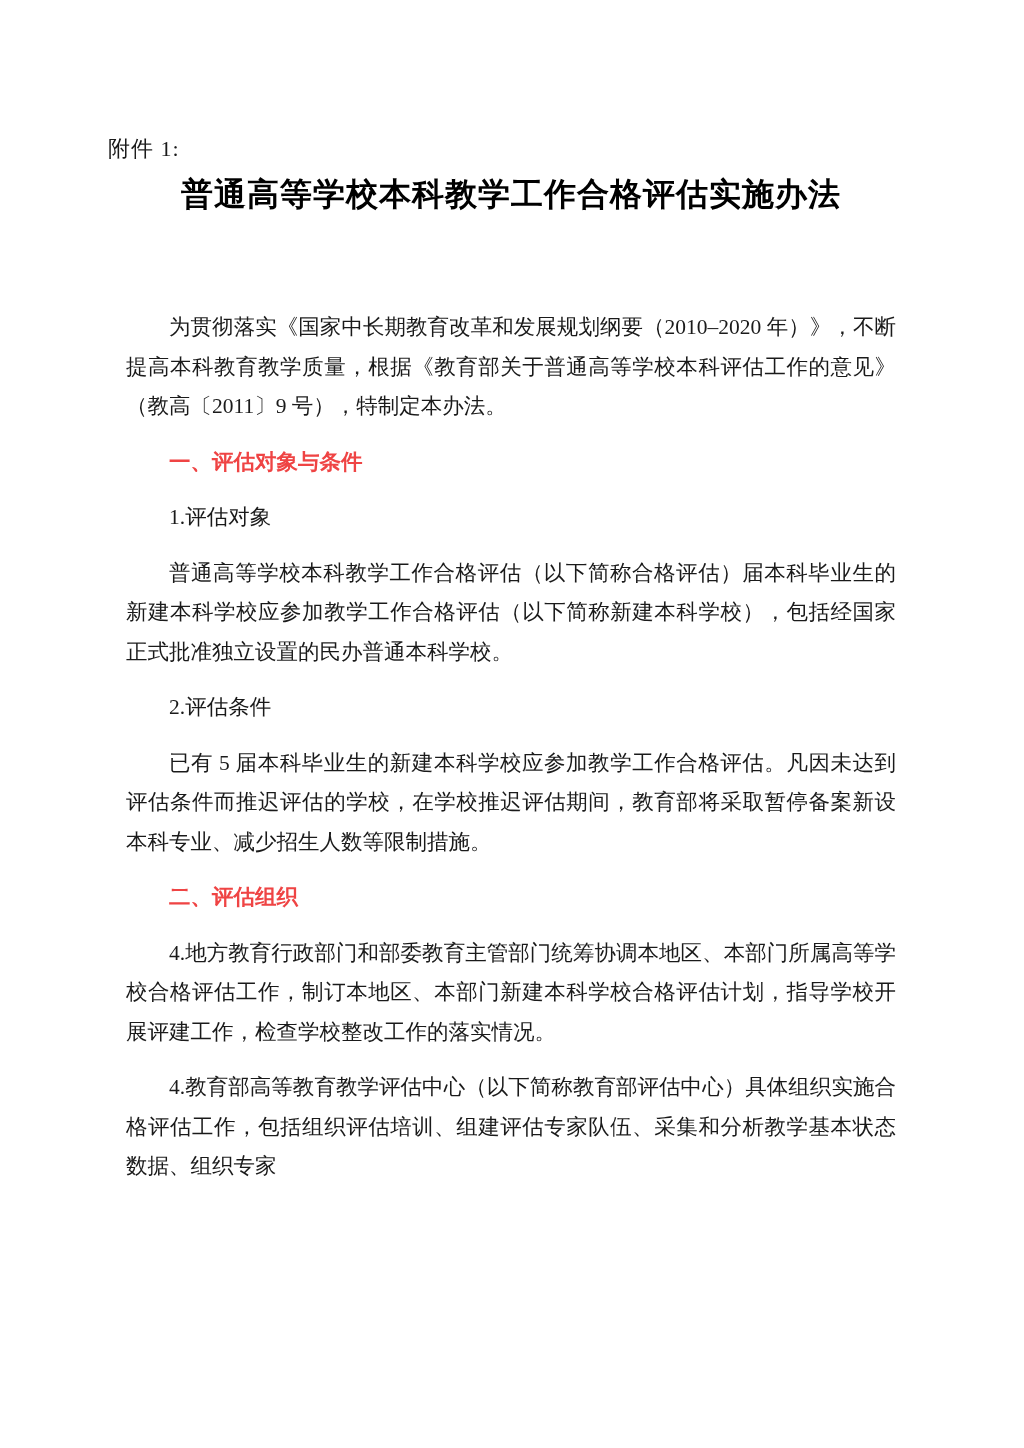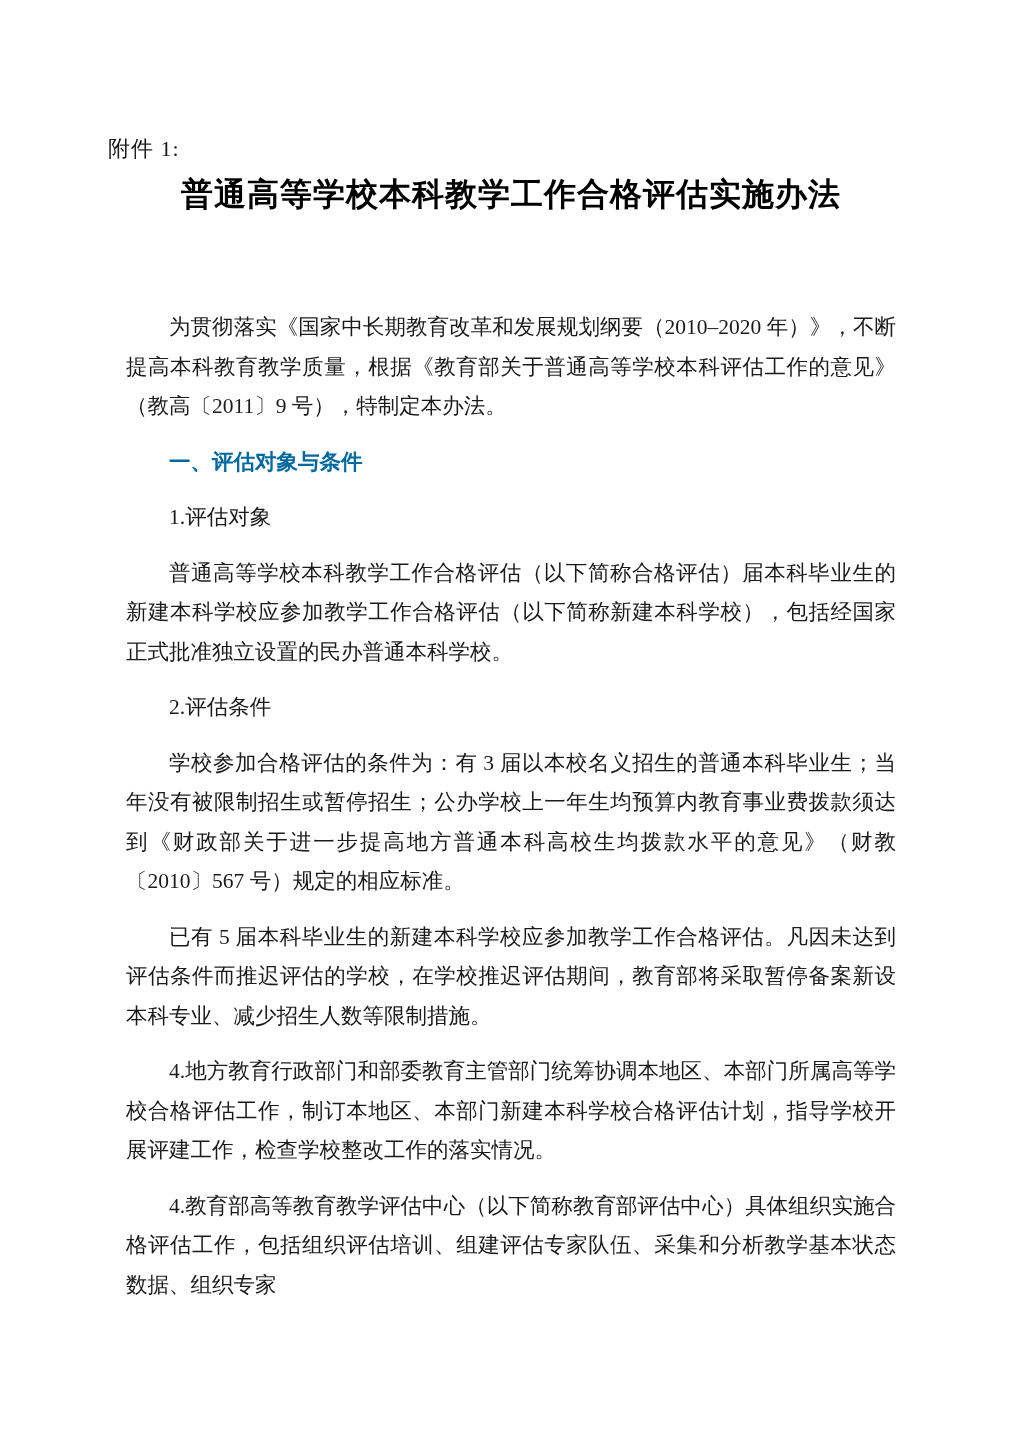--- a/index.html
+++ b/index.html
@@ -51,21 +51,21 @@
     line-height: 39.5px;
     text-align: justify;
   }
   .content p {
     margin: 16px;
     text-indent: 2em;
   }
   .content p.heading {
     font-weight: bold;
     font-family: Liberation Sans, sans-serif;
-    color: #0369a1;
+    color: #ef4444;
   }
   .page-number {
     position: absolute;
     left: 112px;
     top: 1448px;
     font-size: 25px;
     letter-spacing: 6px;
     color: #1a1a1a;
   }
 </style>
@@ -76,20 +76,20 @@
   <div class="attachment">附件 1:</div>
 
   <h1 class="doc-title">普通高等学校本科教学工作合格评估实施办法</h1>
 
   <div class="content">
       <p class="body">为贯彻落实《国家中长期教育改革和发展规划纲要（2010–2020 年）》，不断提高本科教育教学质量，根据《教育部关于普通高等学校本科评估工作的意见》（教高〔2011〕9 号），特制定本办法。</p>
       <p class="heading">一、评估对象与条件</p>
       <p class="body">1.评估对象</p>
       <p class="body">普通高等学校本科教学工作合格评估（以下简称合格评估）届本科毕业生的新建本科学校应参加教学工作合格评估（以下简称新建本科学校），包括经国家正式批准独立设置的民办普通本科学校。</p>
       <p class="body">2.评估条件</p>
-      <p class="body">学校参加合格评估的条件为：有 3 届以本校名义招生的普通本科毕业生；当年没有被限制招生或暂停招生；公办学校上一年生均预算内教育事业费拨款须达到《财政部关于进一步提高地方普通本科高校生均拨款水平的意见》（财教〔2010〕567 号）规定的相应标准。</p>
       <p class="body">已有 5 届本科毕业生的新建本科学校应参加教学工作合格评估。凡因未达到评估条件而推迟评估的学校，在学校推迟评估期间，教育部将采取暂停备案新设本科专业、减少招生人数等限制措施。</p>
+      <p class="heading">二、评估组织</p>
       <p class="body">4.地方教育行政部门和部委教育主管部门统筹协调本地区、本部门所属高等学校合格评估工作，制订本地区、本部门新建本科学校合格评估计划，指导学校开展评建工作，检查学校整改工作的落实情况。</p>
       <p class="body">4.教育部高等教育教学评估中心（以下简称教育部评估中心）具体组织实施合格评估工作，包括组织评估培训、组建评估专家队伍、采集和分析教学基本状态数据、组织专家</p>
     </div>
 
   <div class="page-number">–66–</div>
 </div>
 
 </body></html>

